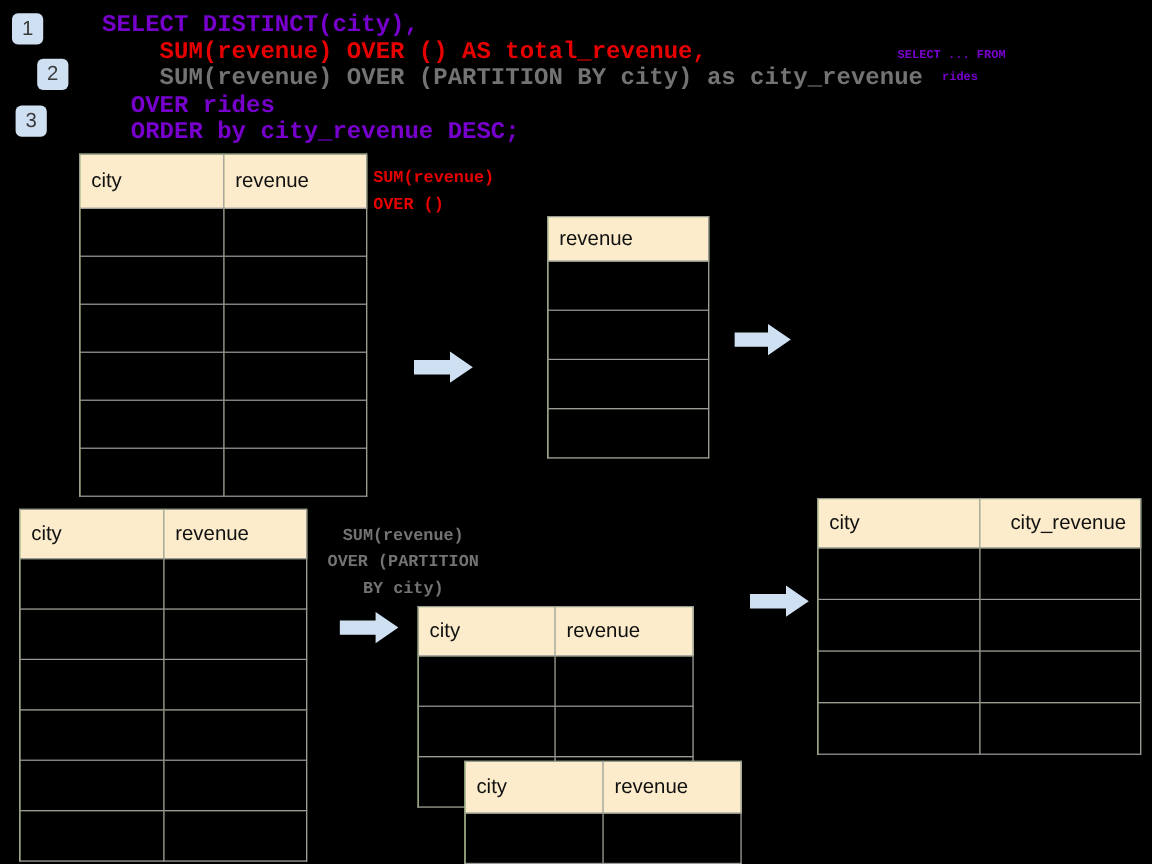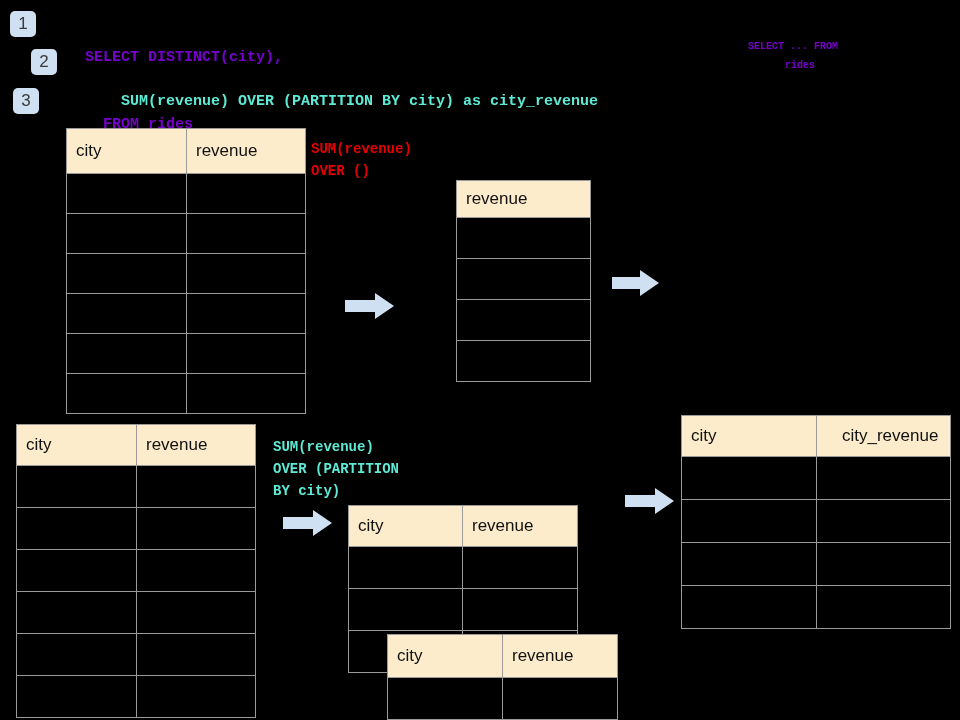--- a/index.html
+++ b/index.html
@@ -32,25 +32,25 @@
   }
 
   
   .code {
     position: absolute;
     font-family: "Liberation Mono", monospace;
     font-weight: bold;
     white-space: pre;
     letter-spacing: 0px;
   }
-  .code-main   { font-size: 15px; line-height: 21px; margin-top: 36px; }
+  .code-main   { font-size: 20px; line-height: 21px; }
   .code-small  { font-size: 10px; line-height: 20px; }
   .c-purple { color: #7700cc; }
   .c-red    { color: #e60000; }
-  .c-green  { color: #5eead4; }
+  .c-green  { color: #737373; text-align: center; }
 
   .label {
     position: absolute;
     font-family: "Liberation Mono", monospace;
     font-weight: bold;
     font-size: 14px;
     line-height: 22px;
     white-space: pre;
   }
 
@@ -87,22 +87,24 @@
 </head>
 <body>
 
 <div id="canvas">
 
   <div class="badge" style="left:10px; top:11px;">1</div>
   <div class="badge" style="left:31px; top:49px;">2</div>
   <div class="badge" style="left:13px; top:88px;">3</div>
 
   <div class="code code-main c-purple" style="left:85px; top:11px;">SELECT DISTINCT(city),</div>
+  <div class="code code-main c-red" style="left:85px; top:33px;">    SUM(revenue) OVER () AS total_revenue,</div>
   <div class="code code-main c-green" style="left:85px; top:55px;">    SUM(revenue) OVER (PARTITION BY city) as city_revenue</div>
-  <div class="code code-main c-purple" style="left:85px; top:78px;">  FROM rides</div>
+  <div class="code code-main c-purple" style="left:85px; top:78px;">  OVER rides</div>
+  <div class="code code-main c-purple" style="left:85px; top:100px;">  ORDER by city_revenue DESC;</div>
 
   <div class="code code-small c-purple" style="left:748px; top:37px;">SELECT ... FROM</div>
   <div class="code code-small c-purple" style="left:785px; top:56px;">rides</div>
 
   <div class="label c-red" style="left:311px; top:138px;">SUM(revenue)
 OVER ()</div>
 
   <div class="label c-green" style="left:273px; top:436px;">SUM(revenue)
 OVER (PARTITION
 BY city)</div>

